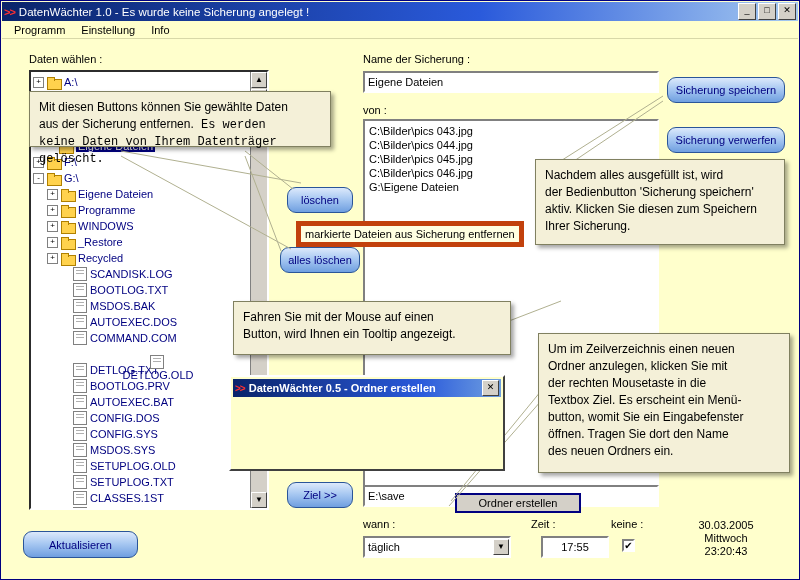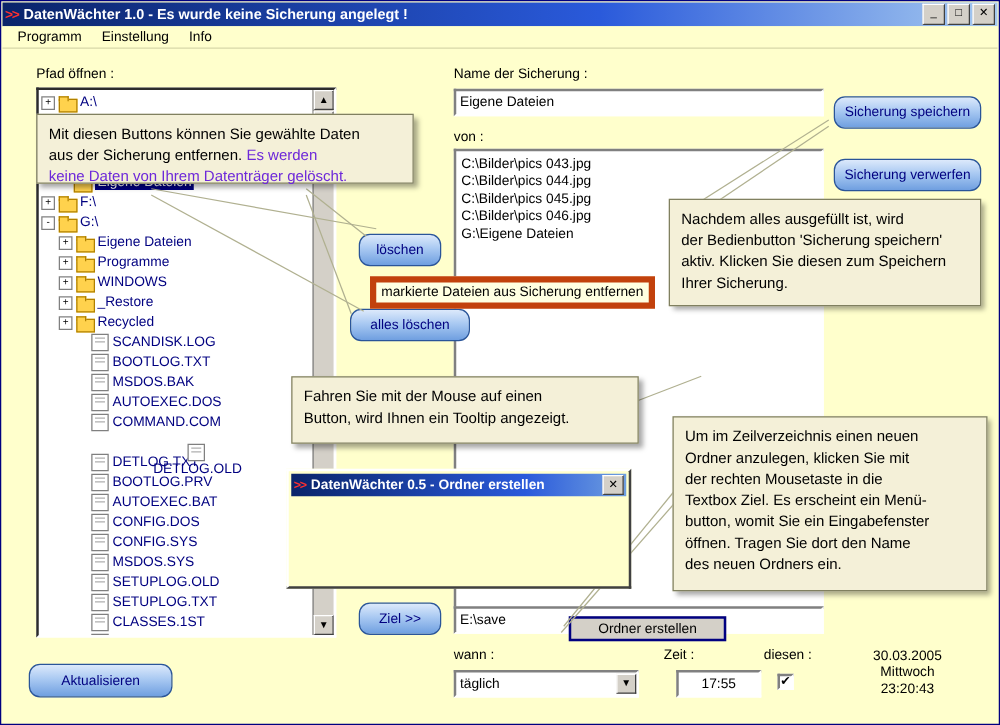--- a/index.html
+++ b/index.html
@@ -31,21 +31,21 @@
   }
   .titlebar .tb-icon {
     color: #ff3030;
     font-weight: bold;
     font-size: 11px;
     margin-right: 4px;
     letter-spacing: -1px;
   }
   .titlebar .tb-text {
     color: #ffffff;
-    font-weight: bold;
+    font-weight: normal;
     font-size: 11.5px;
     flex: 1;
     white-space: nowrap;
     overflow: hidden;
   }
   .tb-btns { display: flex; gap: 2px; }
   .tb-btn {
     width: 16px; height: 15px;
     background: #d4d0c8;
     border: 1px solid #ffffff;
@@ -248,21 +248,21 @@
     position: absolute;
     background: #f4f0d8;
     border: 1px solid #808060;
     box-shadow: 3px 3px 4px rgba(0,0,0,0.35);
     font-size: 12px;
     color: #000;
     padding: 7px 9px;
     line-height: 17px;
     box-sizing: border-box;
   }
-  .callout .red { color: #6d28d9; }
+  .callout .red { color: #000000; font-family: Liberation Mono, monospace; }
   
   .tooltip {
     position: absolute;
     background: #ffffe1;
     border: 5px solid #c2410c;
     font-size: 11px;
     padding: 2px 4px;
     color: #000;
     white-space: nowrap;
   }
@@ -378,21 +378,21 @@
       <span class="tb-btn">✕</span>
     </span>
   </div>
 
   <div class="menubar">
     <span class="mi">Programm</span>
     <span class="mi">Einstellung</span>
     <span class="mi">Info</span>
   </div>
 
-  <div class="lbl" style="left:28px; top:52px;">Pfad öffnen :</div>
+  <div class="lbl" style="left:28px; top:52px;">Daten wählen :</div>
   <div class="lbl" style="left:362px; top:52px;">Name der Sicherung :</div>
   <div class="lbl" style="left:362px; top:103px;">von :</div>
 
   <div class="tree-panel">
     <div class="tree-inner" id="tree-inner">
         <div class="tnode" style="padding-left: 0px;">
           <span class="exp">+</span>
           <span class="fold"></span>
           <span class="tlabel">A:\</span>
         </div>
@@ -547,33 +547,33 @@
         <div class="li">C:\Bilder\pics 044.jpg</div>
         <div class="li">C:\Bilder\pics 045.jpg</div>
         <div class="li">C:\Bilder\pics 046.jpg</div>
         <div class="li">G:\Eigene Dateien</div>
       </div>
   </div>
 
   <div class="bbtn" style="left:666px; top:76px; width:118px; height:26px;">Sicherung speichern</div>
   <div class="bbtn" style="left:666px; top:126px; width:118px; height:26px;">Sicherung verwerfen</div>
   <div class="bbtn" style="left:286px; top:186px; width:66px; height:26px;">löschen</div>
-  <div class="bbtn" style="left:279px; top:246px; width:96px; height:26px;">alles löschen</div>
+  <div class="bbtn" style="left:279px; top:246px; width:80px; height:26px;">alles löschen</div>
   <div class="bbtn" style="left:286px; top:481px; width:66px; height:26px;">Ziel &gt;&gt;</div>
   <div class="bbtn" style="left:22px; top:530px; width:115px; height:27px;">Aktualisieren</div>
 
   <div class="tooltip" style="left:295px; top:220px;">markierte Dateien aus Sicherung entfernen</div>
 
   <div class="tinput" style="left:362px; top:484px; width:296px; height:22px;">E:\save</div>
 
   <div class="ctxbtn" style="left:440px; top:492px; width:126px; height:20px;margin-left:14px;">Ordner erstellen</div>
 
   <div class="lbl" style="left:362px; top:517px;">wann :</div>
   <div class="lbl" style="left:530px; top:517px;">Zeit :</div>
-  <div class="lbl" style="left:610px; top:517px;">diesen :</div>
+  <div class="lbl" style="left:610px; top:517px;">keine :</div>
 
   <div class="combo" style="left:362px; top:535px; width:148px; height:22px;">
     <span>täglich</span>
     <span class="carrow">▼</span>
   </div>
 
   <div class="tinput" style="left:540px; top:535px; width:68px; height:22px; justify-content:center;">17:55</div>
 
   <div class="chk" style="left:621px; top:538px;">✔</div>
 

